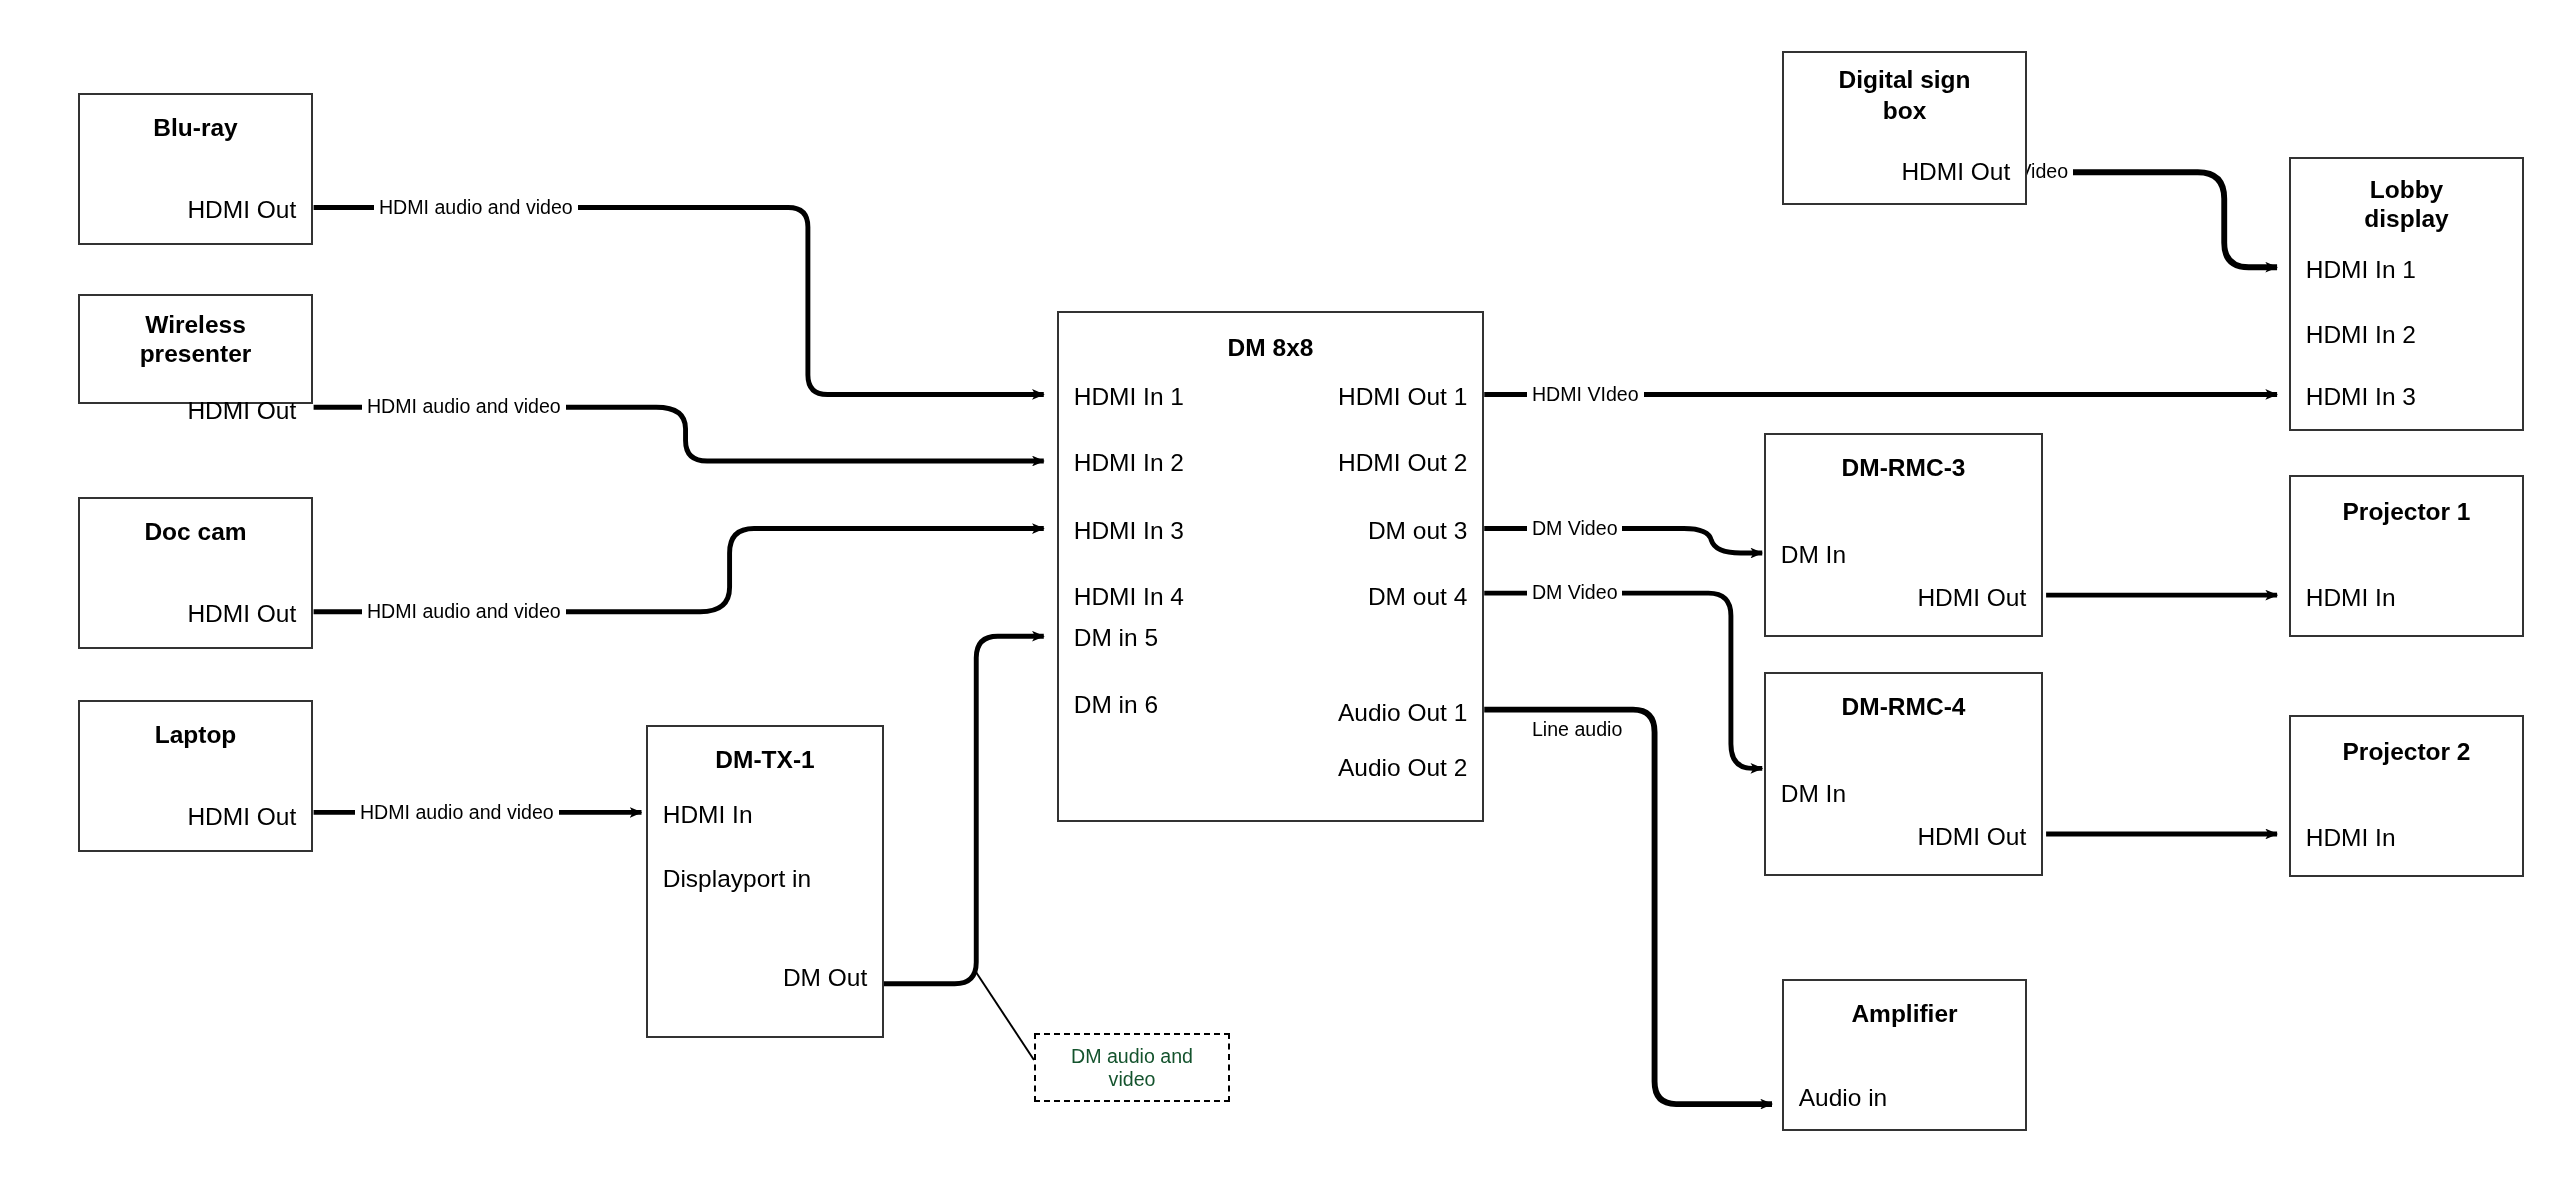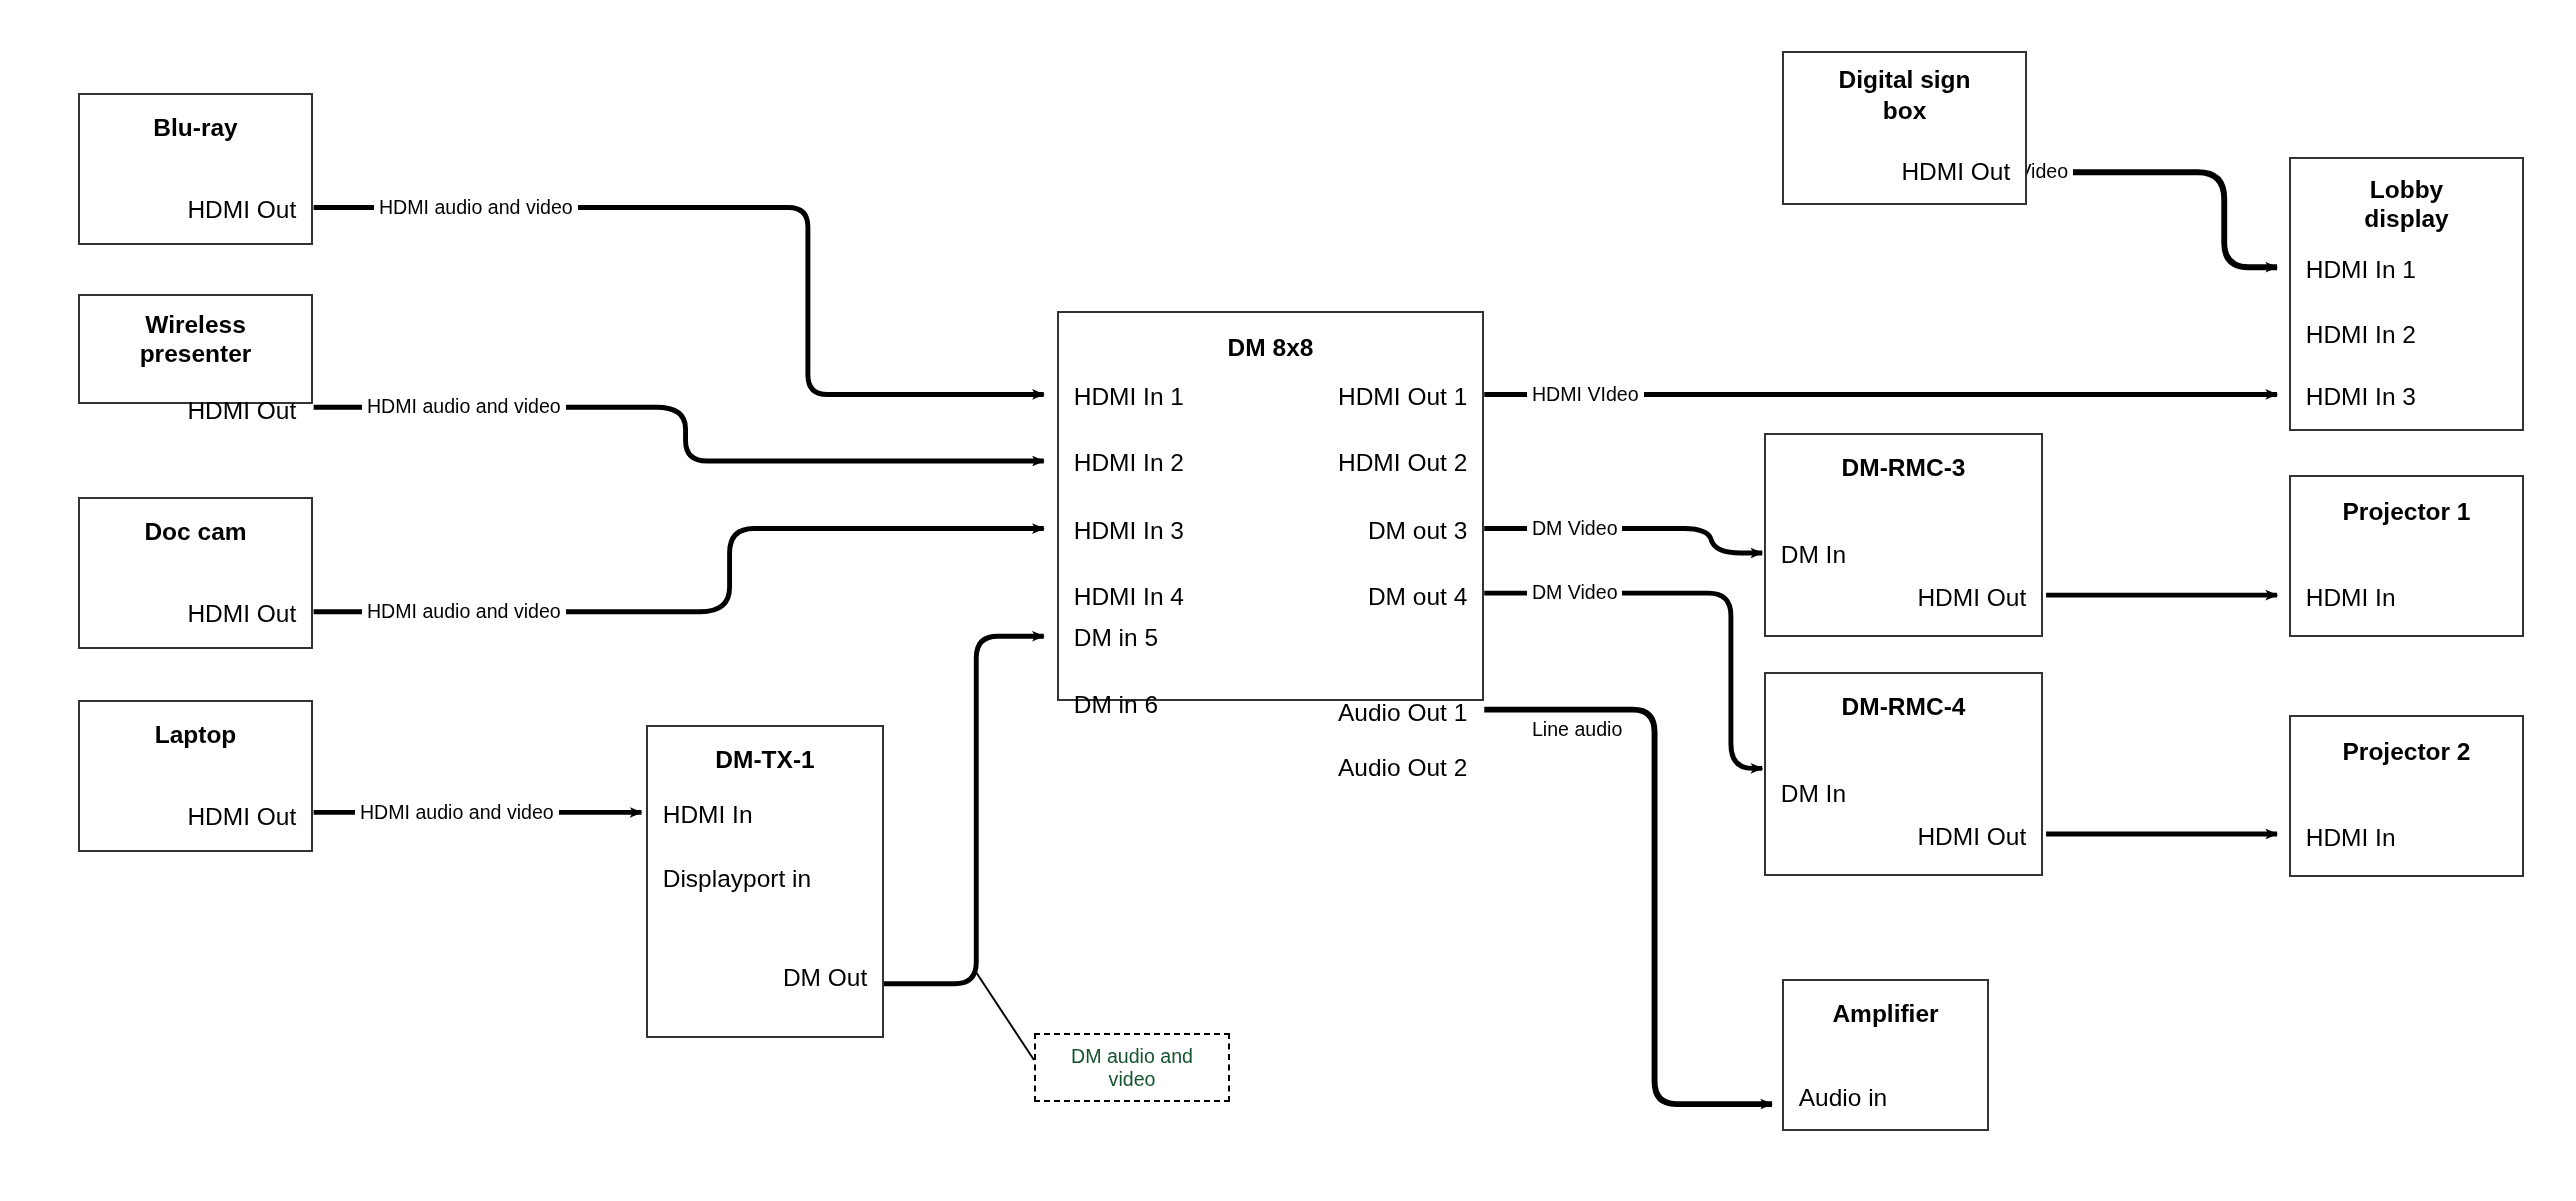--- a/index.html
+++ b/index.html
@@ -132,21 +132,21 @@
     <div class="port right" style="top:237px;">DM Out</div>
   </div>
 
   <div class="node dashed" style="left:1034px;top:1033px;width:196px;height:69px;">
     <div class="note-text">
       <span>DM audio and</span><br>
       <span>video</span>
     </div>
   </div>
 
-  <div class="node" style="left:1057px;top:311px;width:427px;height:390px;">
+  <div class="node" style="left:1057px;top:311px;width:427px;height:511px;">
     <div class="node-title" style="top:19.6px;">DM 8x8</div>
 
     <div class="port left" style="top:70px;">HDMI In 1</div>
     <div class="port left" style="top:136px;">HDMI In 2</div>
     <div class="port left" style="top:204px;">HDMI In 3</div>
     <div class="port left" style="top:270px;">HDMI In 4</div>
     <div class="port left" style="top:311px;">DM in 5</div>
     <div class="port left" style="top:378px;">DM in 6</div>
 
     <div class="port right" style="top:70px;">HDMI Out 1</div>
@@ -186,19 +186,19 @@
   <div class="node" style="left:2289px;top:475px;width:235px;height:162px;">
     <div class="node-title" style="top:19.6px;">Projector 1</div>
     <div class="port left" style="top:107px;">HDMI In</div>
   </div>
 
   <div class="node" style="left:2289px;top:715px;width:235px;height:162px;">
     <div class="node-title" style="top:19.6px;">Projector 2</div>
     <div class="port left" style="top:107px;">HDMI In</div>
   </div>
 
-  <div class="node" style="left:1782px;top:979px;width:207px;height:152px;">
+  <div class="node" style="left:1782px;top:979px;width:245px;height:152px;">
     <div class="node-title" style="top:17.6px;">Amplifier</div>
     <div class="port left" style="top:103px;">Audio in</div>
   </div>
 
 </div>
 
 
 </body></html>

